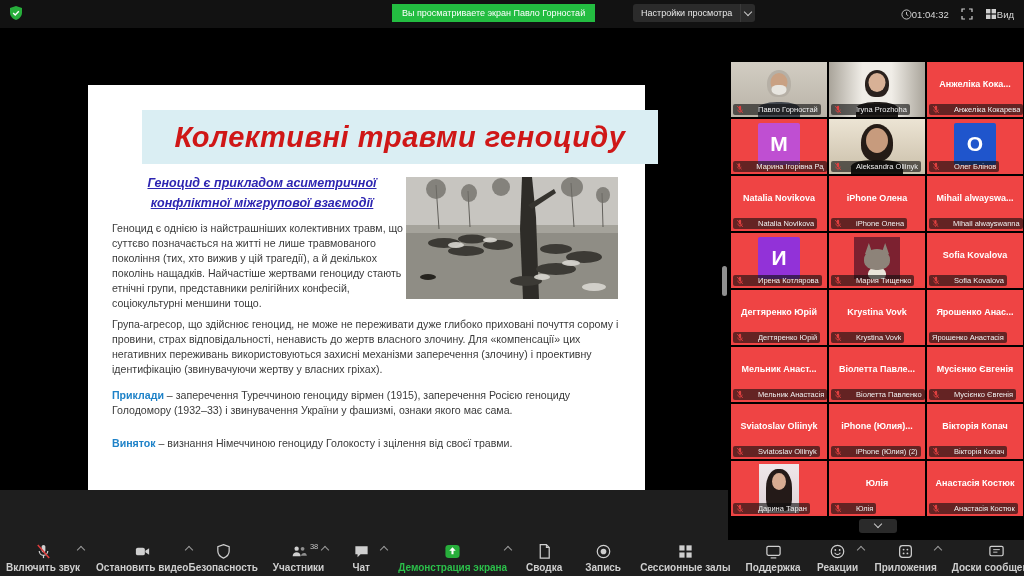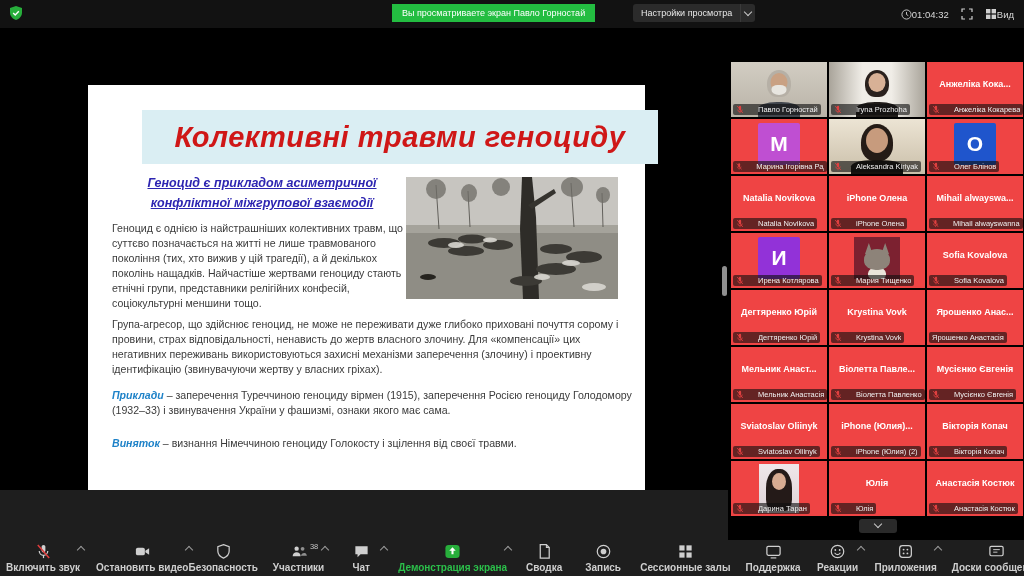--- a/index.html
+++ b/index.html
@@ -27,21 +27,21 @@
        display:flex;align-items:center;justify-content:center;margin-left:32px;}
   .slide-title-banner span{font-size:29px;font-weight:bold;font-style:italic;color:#cf1717;letter-spacing:.5px;}
   .slide-subtitle{position:absolute;left:24px;top:88px;width:300px;text-align:center;
        font-size:12.5px;font-weight:bold;font-style:italic;color:#2d25b1;line-height:1.6;text-decoration:underline;}
   .slide-photo{position:absolute;left:318px;top:92px;width:212px;height:122px;}
   .slide-par{position:absolute;color:#3b3b3b;font-size:10.6px;line-height:1.42;}
   .p1{left:24px;top:136px;width:294px;}
   .p2{left:24px;top:232px;width:520px;}
   .p3{left:24px;top:303px;width:520px;}
   .p4{left:24px;top:351px;width:520px;}
-  .kw{color:#1e82c8;font-weight:bold;font-style:italic;}
+  .kw{color:#1e82c8;font-weight:bold;}
 
   .drag-handle{position:absolute;left:722px;top:266px;width:5px;height:30px;background:#8f8f8f;border-radius:3px;}
 
   
   .participants-grid{position:absolute;left:731px;top:62px;width:292px;display:grid;
        grid-template-columns:repeat(3,96px);grid-auto-rows:55px;gap:2px;}
   .tile{position:relative;background:#ef4444;overflow:hidden;}
   .tile.active{outline:2px solid #c4de52;outline-offset:-2px;}
   .center-name{margin-top:17px;text-align:center;font-weight:bold;font-size:9px;color:#fff;
        padding:0 3px;white-space:nowrap;overflow:hidden;}
@@ -262,21 +262,21 @@
           <div class="p-head" style="background: rgb(199, 155, 125);"></div>
         </div>
       </div>
     <div class="tile-label">
       <svg class="mic" width="8" height="9" viewBox="0 0 10 12">
         <rect x="3.5" y="1" width="3" height="6" rx="1.5" fill="#e04040"></rect>
         <path d="M2 6a3 3 0 0 0 6 0" stroke="#e04040" fill="none" stroke-width="1"></path>
         <line x1="5" y1="9.2" x2="5" y2="11" stroke="#e04040" stroke-width="1"></line>
         <line x1="1.3" y1="1.3" x2="8.7" y2="10.7" stroke="#e04040" stroke-width="1.2"></line>
       </svg>
-      <span class="nm">Aleksandra Kiriyak</span>
+      <span class="nm">Aleksandra Oliinyk</span>
     </div>
   </div>
 
   <div class="tile">
     <div class="tile-body">
         <div class="avatar-square" style="background: rgb(31, 85, 204);">O</div>
       </div>
     <div class="tile-label">
       <svg class="mic" width="8" height="9" viewBox="0 0 10 12">
         <rect x="3.5" y="1" width="3" height="6" rx="1.5" fill="#e04040"></rect>

